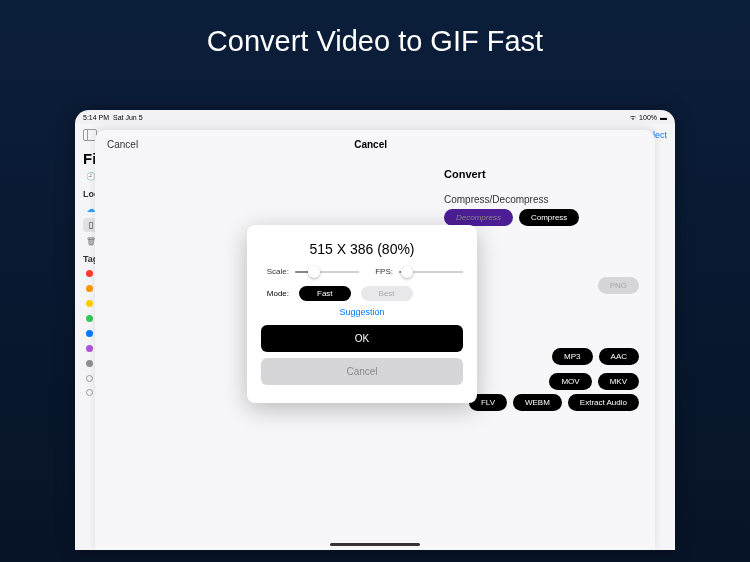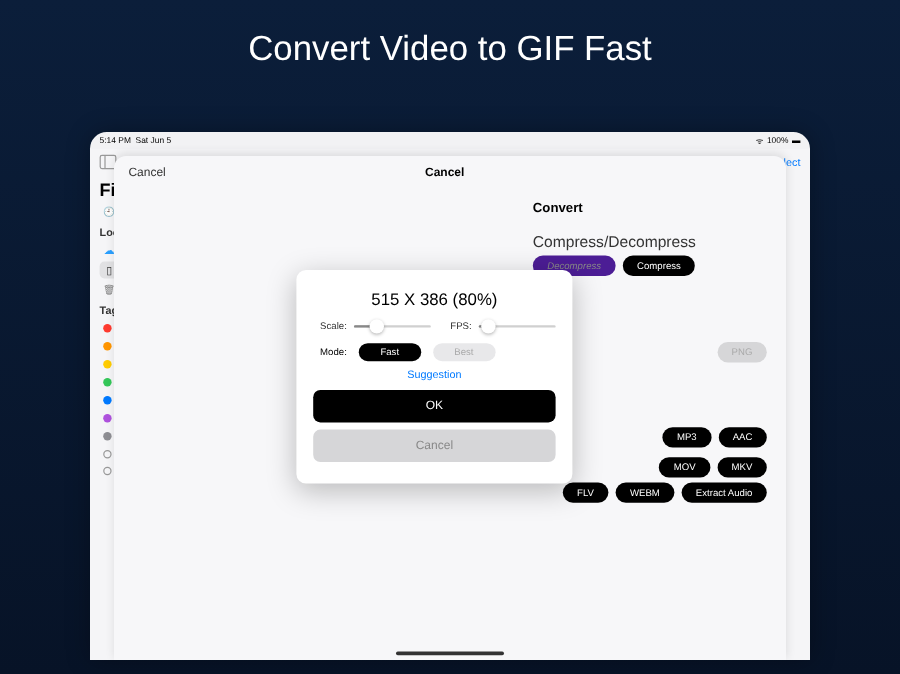--- a/index.html
+++ b/index.html
@@ -44,21 +44,21 @@
 
 
 .modal1 { position: absolute; left: 20px; top: 20px; right: 20px; bottom: 0; background: #f7f7f9; border-radius: 10px 10px 0 0; box-shadow: 0 -2px 8px rgba(0,0,0,0.1); }
 .modal1-header { display: flex; align-items: center; justify-content: space-between; height: 28px; padding: 0 12px; }
 .modal1-header .cancel { font-size: 10px; color: #333; }
 .modal1-header .title { font-size: 10px; font-weight: 600; color: #000; }
 .modal1-header .spacer { width: 40px; }
 
 .convert-panel { position: absolute; right: 16px; top: 38px; width: 195px; }
 .convert-panel .ct { font-size: 11px; font-weight: 700; margin-bottom: 14px; }
-.convert-panel .sub { font-size: 13px; color: #333; margin: 6px 0 4px; }
+.convert-panel .sub { font-size: 10px; color: #333; margin: 6px 0 4px; }
 .pill-row { display: flex; gap: 6px; flex-wrap: wrap; margin-bottom: 4px; }
 .pill { padding: 4px 12px; border-radius: 12px; font-size: 8px; border: none; cursor: pointer; }
 .pill.light { background: #4c1d95; color: #888; font-style: italic; }
 .pill.dark { background: #000; color: #fff; }
 .pill.faded { background: #d6d6d8; color: #aaa; }
 
 
 .modal2 { position: absolute; left: 172px; top: 115px; width: 230px; background: #fff; border-radius: 8px; box-shadow: 0 6px 24px rgba(0,0,0,0.25); padding: 16px 14px 12px; z-index: 10; }
 .dim-text { text-align: center; font-size: 14px; font-weight: 500; margin-bottom: 10px; }
 .slider-row { display: flex; align-items: center; gap: 6px; font-size: 8px; color: #333; margin-bottom: 10px; }

